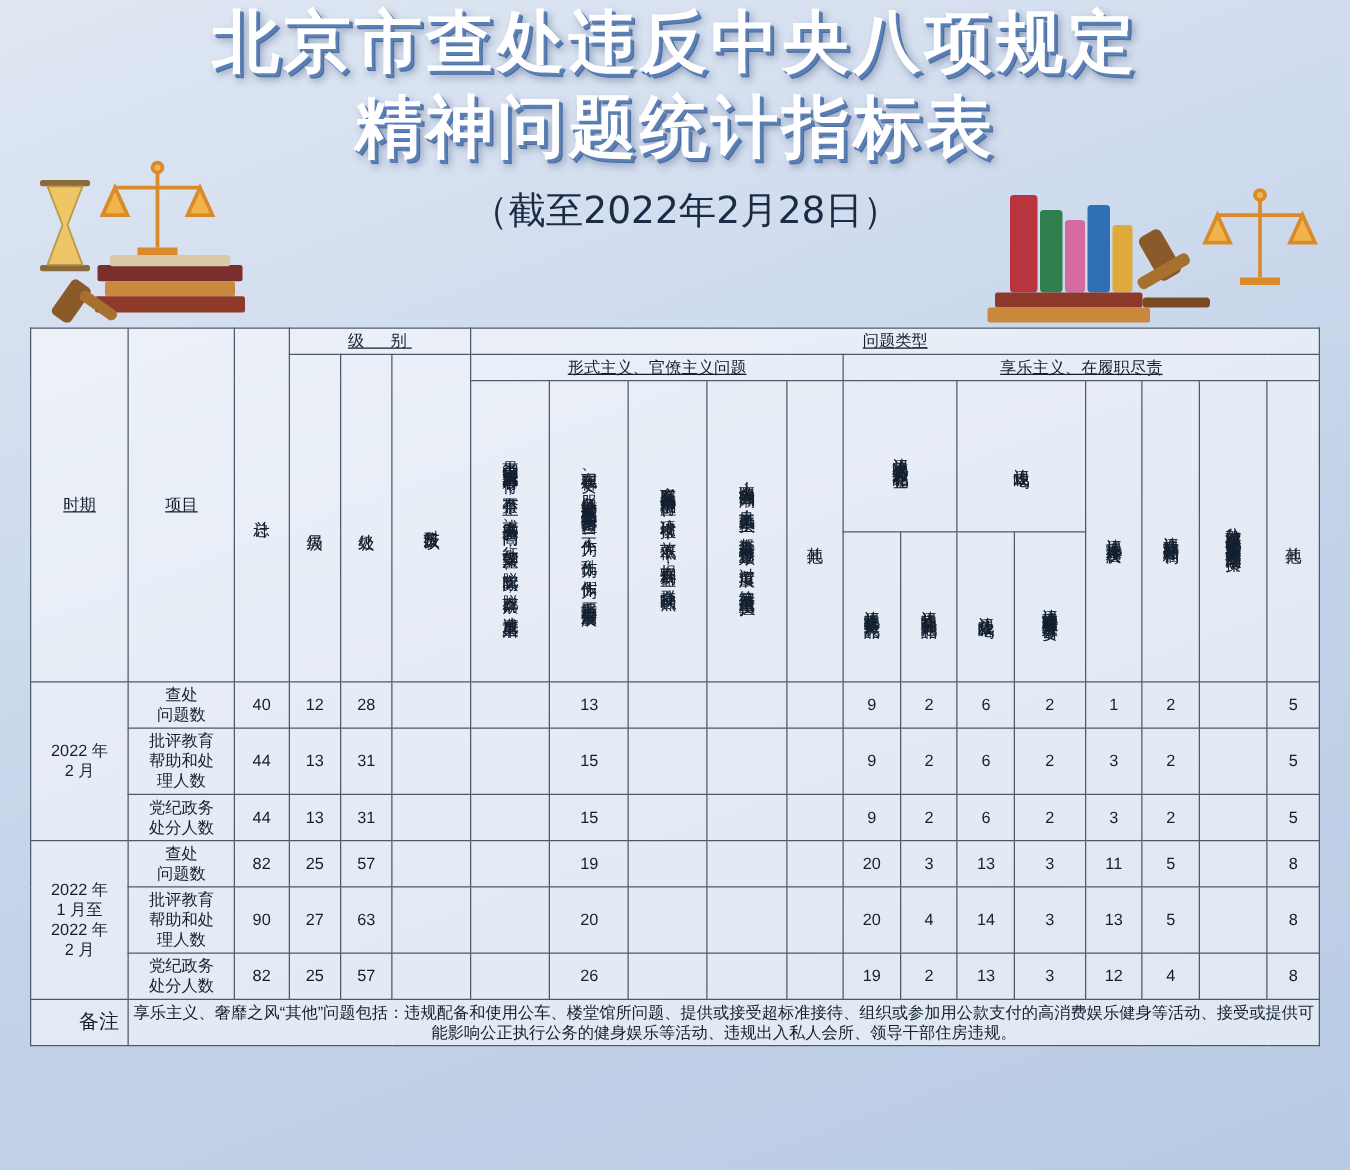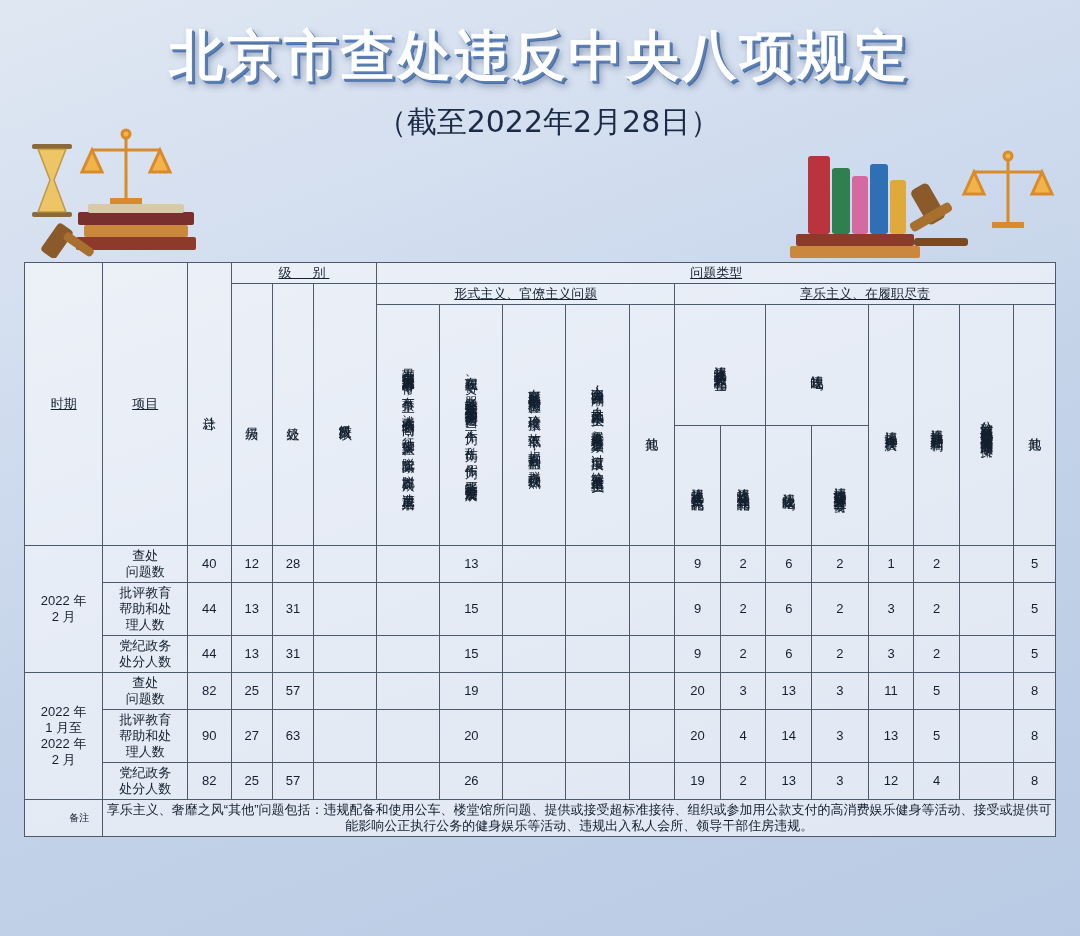--- a/index.html
+++ b/index.html
@@ -11,21 +11,20 @@
     height: 936px;
     font-family: "Liberation Sans", sans-serif;
     background: linear-gradient(160deg, #dfe7f2 0%, #cfdbee 35%, #c3d2e8 60%, #b9cbe4 100%);
     overflow: hidden;
     position: relative;
   }
   .header {
     position: relative;
     height: 262px;
     text-align: center;
-    padding-top: 22px;
     box-sizing: border-box;
   }
   .title-line {
     font-family: "DejaVu Sans", sans-serif;
     font-weight: bold;
     font-size: 54px;
     letter-spacing: 3px;
     color: #ffffff;
     line-height: 68px;
     text-shadow:
@@ -79,21 +78,21 @@
     margin: 0 auto;
     display: inline-block;
     max-height: 222px;
     font-size: 13px;
     white-space: normal;
   }
   .tall { height: 236px; }
   .num { font-size: 15px; }
   .rowlabel { font-size: 14px; line-height: 19px; margin-top: 48px; }
   .note td { text-align: left; font-size: 13.5px; line-height: 24px; padding: 6px 10px; }
-  .note .notelabel { text-align: center; font-size: 10px; padding-left: 32px; }
+  .note .notelabel { text-align: center; font-size: 16px; padding-left: 32px; }
   .hdr { font-size: 14px; text-decoration: underline; }
   .hdr-big { font-size: 15px; letter-spacing: 4px; }
 </style>
 </head>
 <body>
 
 <div class="header">
 
   <svg class="deco deco-left" viewBox="0 0 300 130">
 
@@ -146,20 +145,21 @@
       <line x1="240" y1="6" x2="240" y2="72"></line>
       <line x1="206" y1="22" x2="274" y2="22"></line>
       <path d="M206 22 L196 44 L216 44 Z" fill="#f0b44a" stroke="#d98b2b"></path>
       <path d="M274 22 L264 44 L284 44 Z" fill="#f0b44a" stroke="#d98b2b"></path>
       <circle cx="240" cy="6" r="4" fill="#f0b44a"></circle>
       <rect x="224" y="72" width="32" height="6" fill="#d98b2b" stroke="none"></rect>
     </g>
   </svg>
 
   <div class="title-line">北京市查处违反中央八项规定</div>
+  <div class="title-line">精神问题统计指标表</div>
   <div class="subtitle">（截至2022年2月28日）</div>
 </div>
 
 <div class="table-wrap">
   <table class="main">
     <colgroup>
       <col style="width:72px">
       <col style="width:78px">
       <col style="width:40px">
       <col style="width:38px">

